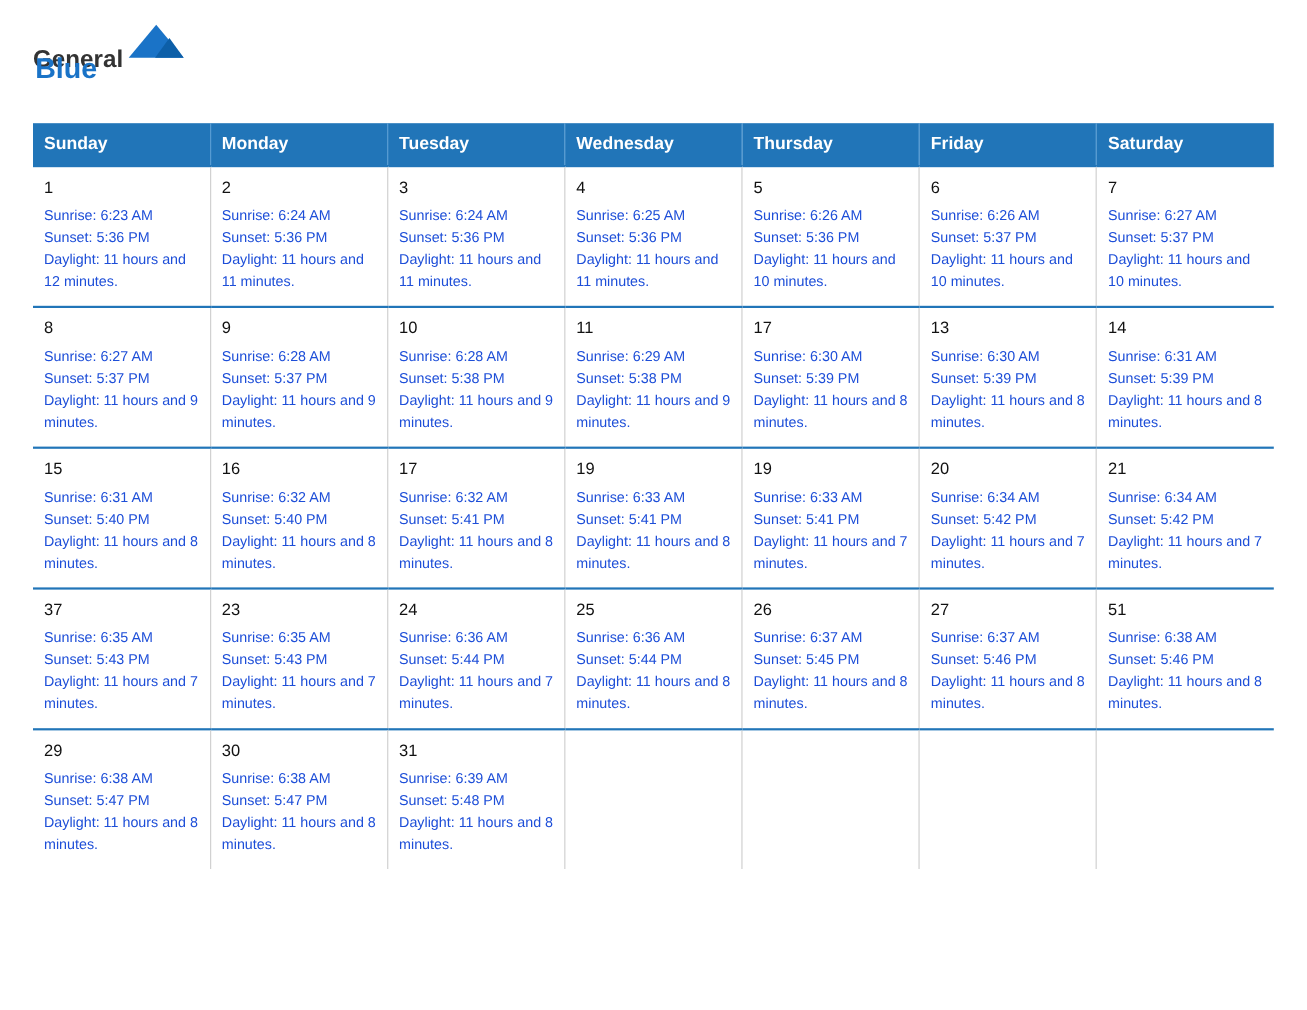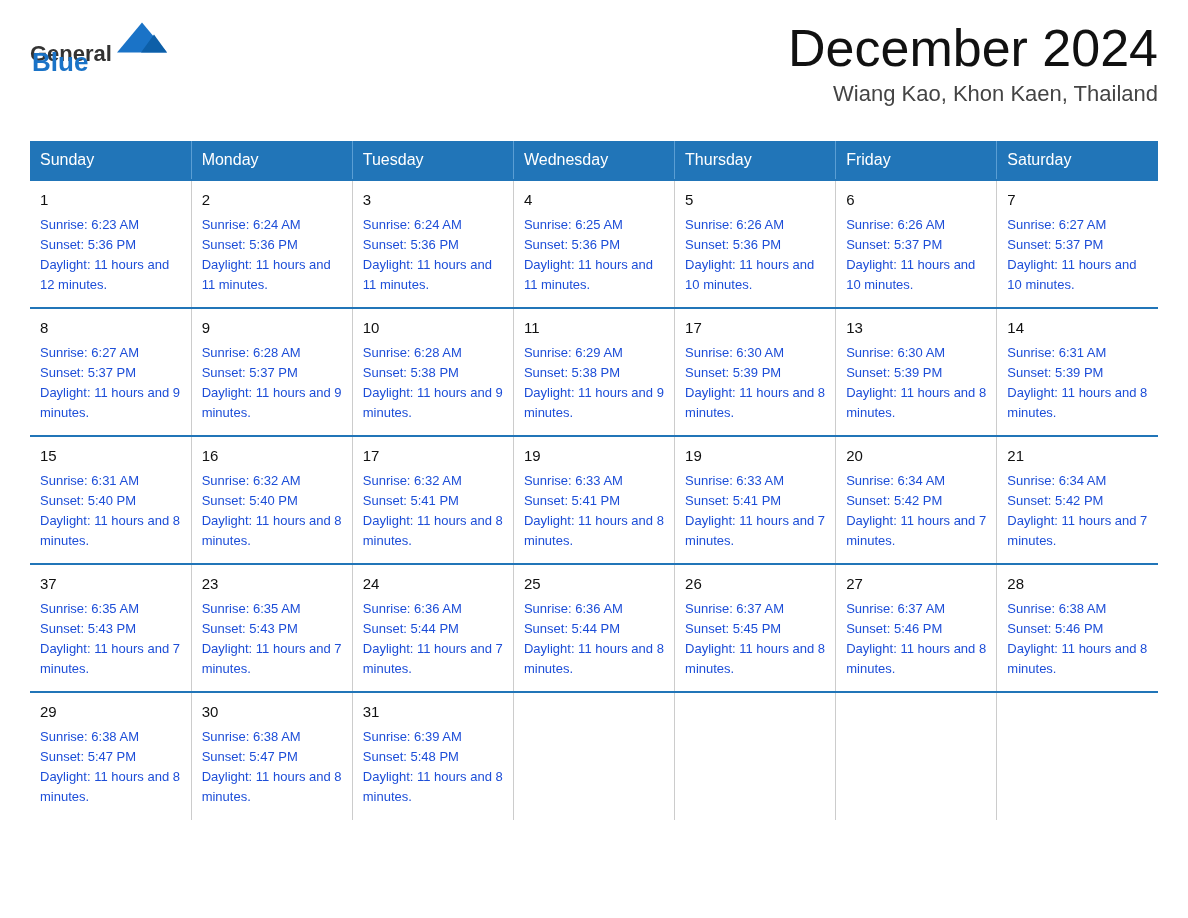--- a/index.html
+++ b/index.html
@@ -47,21 +47,21 @@
     }
     table {
       width: 100%;
       border-collapse: collapse;
       table-layout: fixed;
     }
     thead tr th {
       background-color: #2175b8;
       color: #fff;
       font-size: 16px;
-      font-weight: 400;
+      font-weight: 700;
       padding: 10px 10px;
       text-align: left;
       border-right: 1px solid #5a9ed4;
     }
     thead tr th:last-child { border-right: none; }
     tbody tr td {
       vertical-align: top;
       padding: 8px 10px 12px 10px;
       border-top: 2px solid #2175b8;
       border-right: 1px solid #ccc;
@@ -94,24 +94,20 @@
 <div class="header-area">
   <div class="logo">
     <div class="logo-text">
       <span>General</span>
       <svg class="logo-svg" viewBox="0 0 60 40" xmlns="http://www.w3.org/2000/svg">
         <polygon points="30,0 55,30 5,30" fill="#1a73c7"></polygon>
         <polygon points="42,12 55,30 29,30" fill="#0d5fa8"></polygon>
       </svg>
     </div>
     <div style="color:#1a73c7;font-size:26px;font-weight:bold;margin-top:-18px;margin-left:2px;">Blue</div>
-  </div>
-  <div class="title-area">
-    <div class="month-title">December 2024</div>
-    <div class="location-subtitle">Wiang Kao, Khon Kaen, Thailand</div>
   </div>
 </div>
 
 <table>
   <thead>
     <tr>
     <th>Sunday</th>
         <th>Monday</th>
         <th>Tuesday</th>
         <th>Wednesday</th>
@@ -175,21 +171,21 @@
         <td><span class="day-number">23</span>
         <span class="day-info">Sunrise: 6:35 AM<br>Sunset: 5:43 PM<br>Daylight: 11 hours and 7 minutes.</span></td>
         <td><span class="day-number">24</span>
         <span class="day-info">Sunrise: 6:36 AM<br>Sunset: 5:44 PM<br>Daylight: 11 hours and 7 minutes.</span></td>
         <td><span class="day-number">25</span>
         <span class="day-info">Sunrise: 6:36 AM<br>Sunset: 5:44 PM<br>Daylight: 11 hours and 8 minutes.</span></td>
         <td><span class="day-number">26</span>
         <span class="day-info">Sunrise: 6:37 AM<br>Sunset: 5:45 PM<br>Daylight: 11 hours and 8 minutes.</span></td>
         <td><span class="day-number">27</span>
         <span class="day-info">Sunrise: 6:37 AM<br>Sunset: 5:46 PM<br>Daylight: 11 hours and 8 minutes.</span></td>
-        <td><span class="day-number">28</span>
+        <td><span class="day-number">51</span>
         <span class="day-info">Sunrise: 6:38 AM<br>Sunset: 5:46 PM<br>Daylight: 11 hours and 8 minutes.</span></td>
       </tr>
       <tr>
         <td><span class="day-number">29</span>
         <span class="day-info">Sunrise: 6:38 AM<br>Sunset: 5:47 PM<br>Daylight: 11 hours and 8 minutes.</span></td>
         <td><span class="day-number">30</span>
         <span class="day-info">Sunrise: 6:38 AM<br>Sunset: 5:47 PM<br>Daylight: 11 hours and 8 minutes.</span></td>
         <td><span class="day-number">31</span>
         <span class="day-info">Sunrise: 6:39 AM<br>Sunset: 5:48 PM<br>Daylight: 11 hours and 8 minutes.</span></td>
         <td></td>

